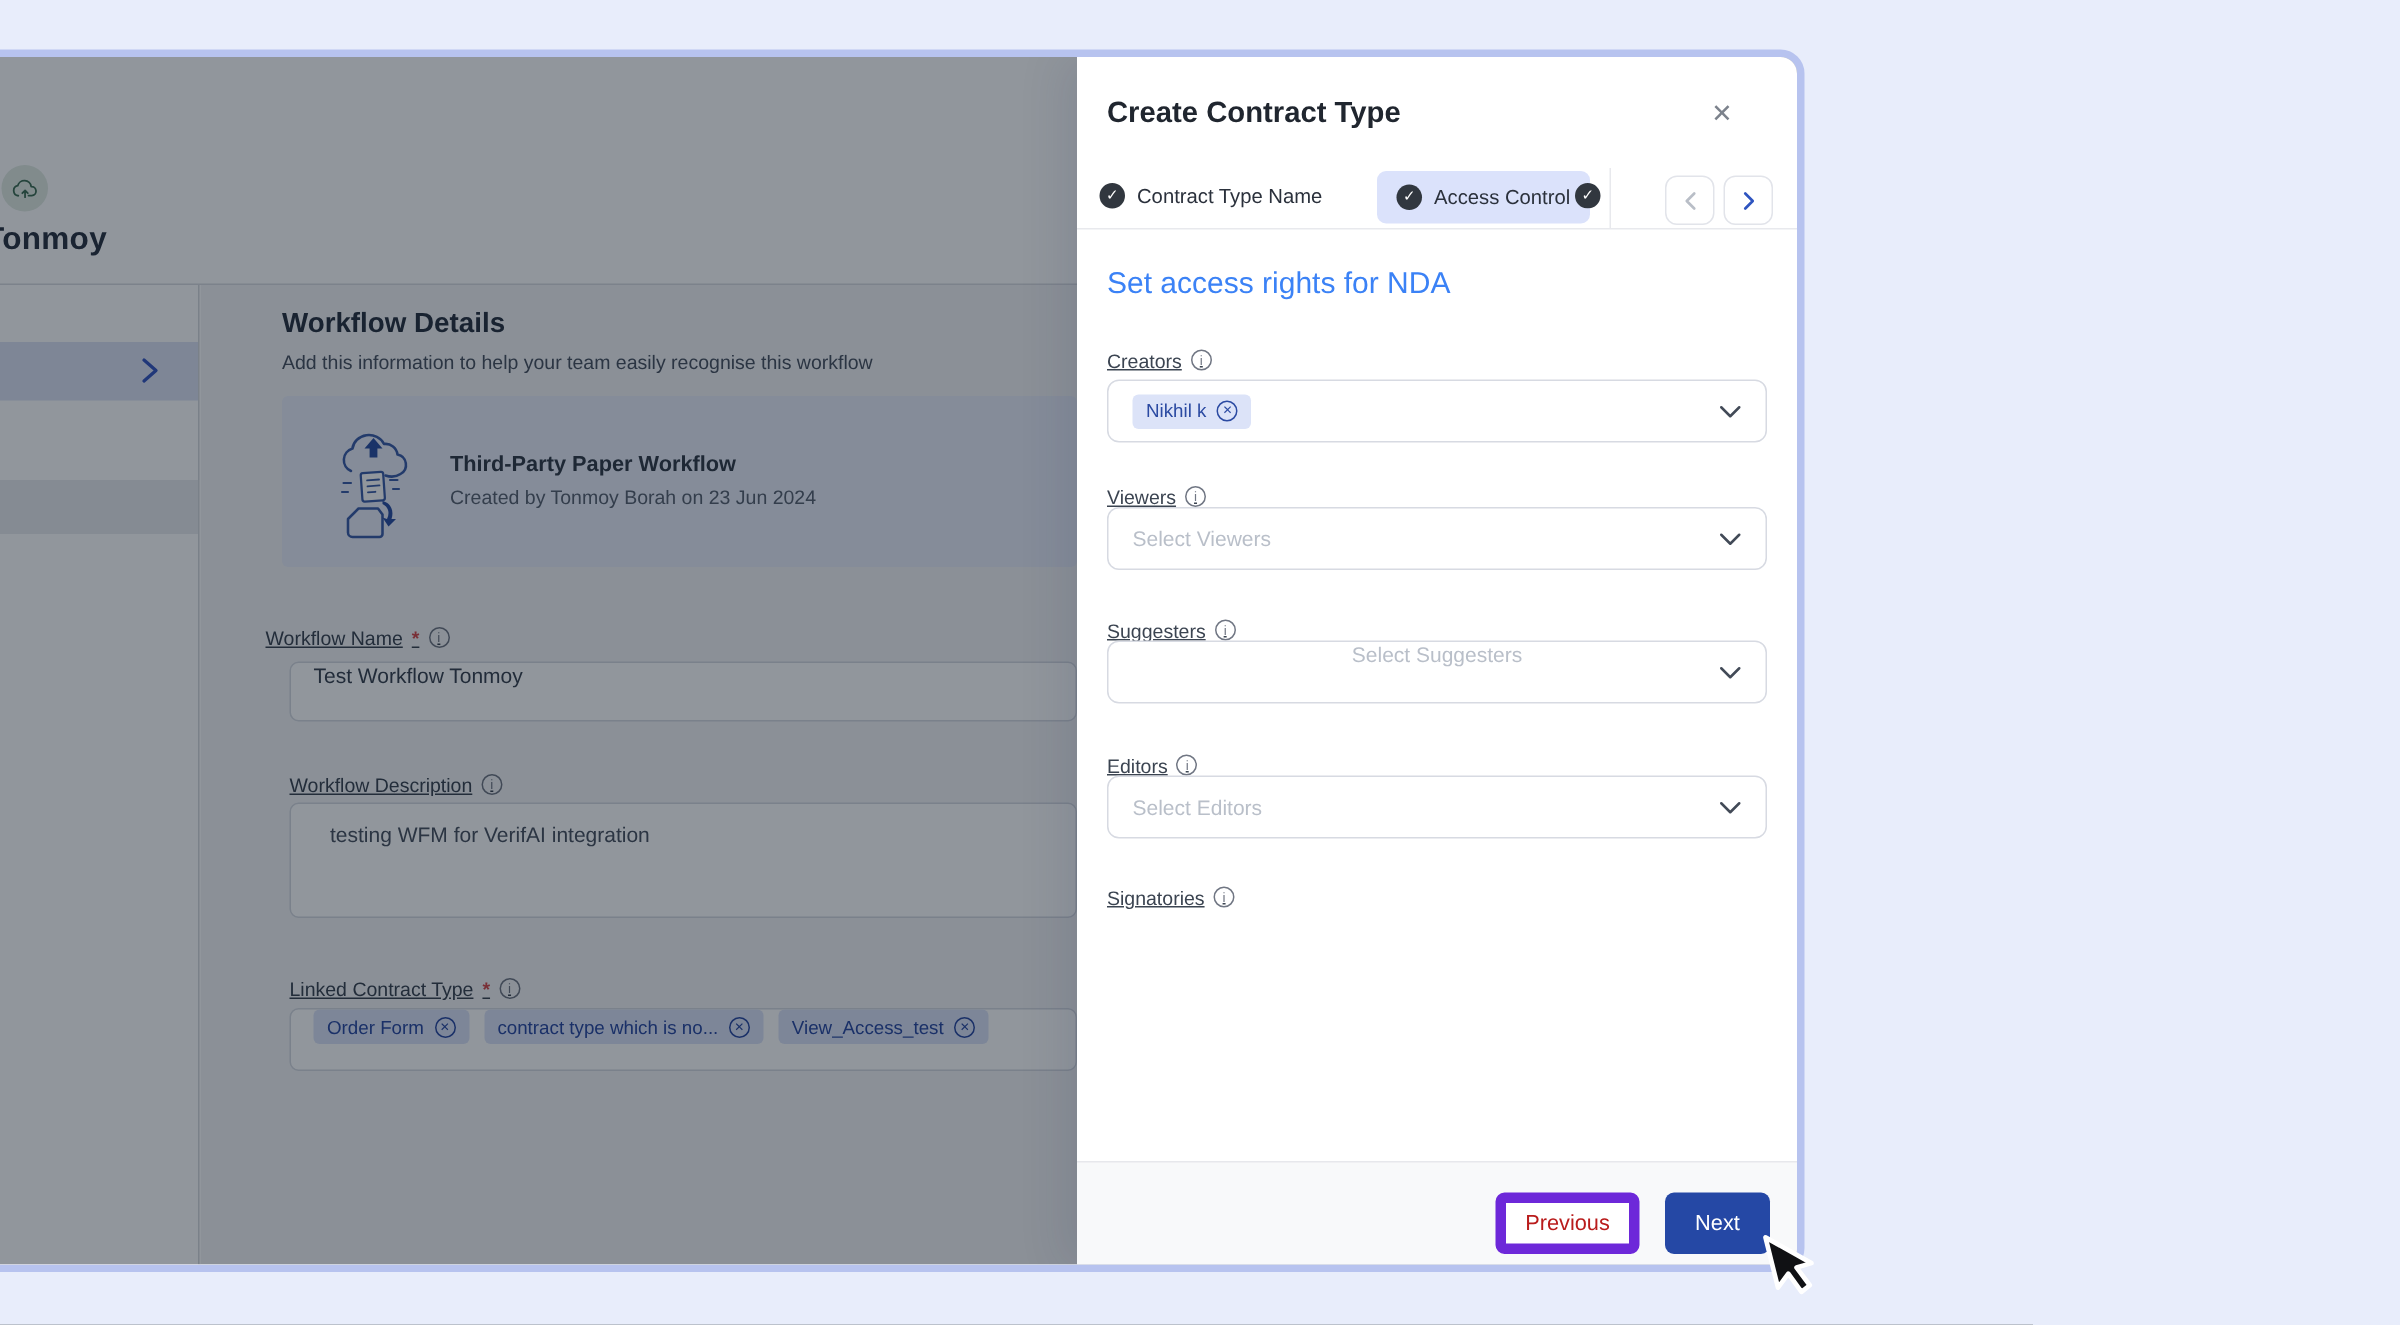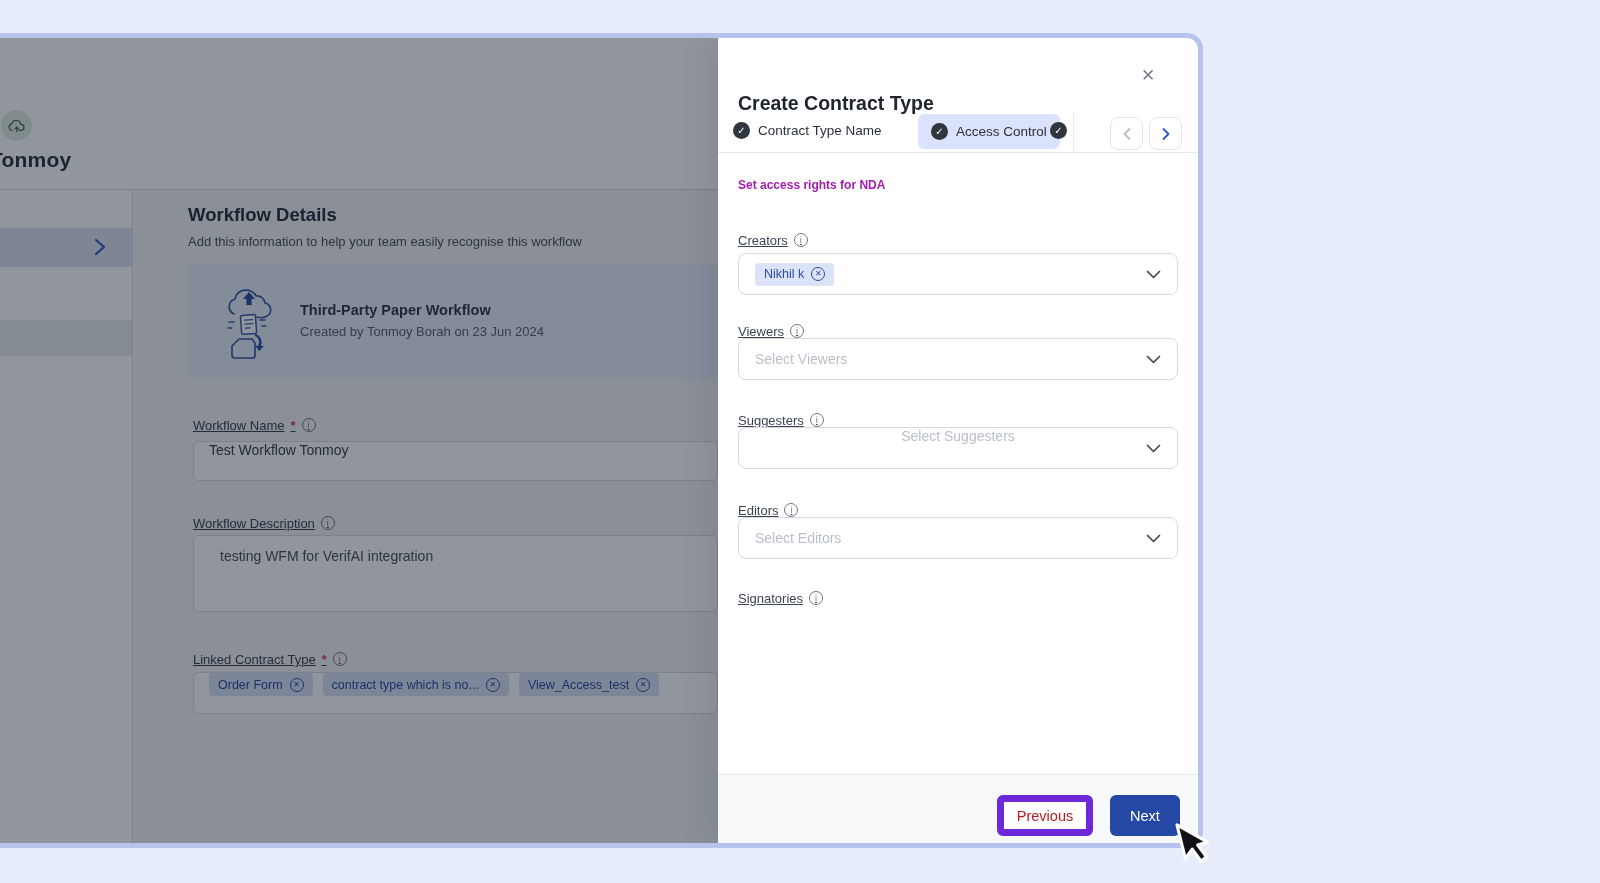--- a/index.html
+++ b/index.html
@@ -31,31 +31,31 @@
   .fld-label { position:absolute; display:flex; gap:6px; font-size:13px; color:#3b4451;text-decoration:underline; }
   .req { color:#d5484a; font-weight:700; }
   .info-i { width:14px; height:14px; border:1.2px solid #707683; border-radius:50%; display:inline-flex; align-items:center; justify-content:center; font-size:9px; color:#707683; font-style:normal; line-height:1; flex:0 0 auto; }
   .bg-input { position:absolute; left:59px; width:525px; background:#fff; border:1px solid #d6d9e0; border-radius:6px; font-size:14px; color:#3a4350; display:flex; padding:0 15px; }
   .bg-textarea { position:absolute; left:59px; width:525px; background:#fff; border:1px solid #d6d9e0; border-radius:6px; font-size:14px; color:#4a5260; padding:12px 26px; }
   .chip { display:inline-flex; align-items:center; gap:7px; background:#dce3f8; color:#2b4aa2; font-size:12.5px; border-radius:4px; padding:0 9px; height:23px; white-space:nowrap; }
   .chip-x { width:14px; height:14px; border:1.1px solid #2b4aa2; border-radius:50%; display:inline-flex; align-items:center; justify-content:center; font-size:8px; color:#2b4aa2; line-height:1; flex:0 0 auto; }
 
   
   .modal { position:absolute; right:0; top:0; bottom:0; width:480px; background:#fff; z-index:10; box-shadow:-10px 0 28px rgba(25,35,80,.10); }
-  .m-title { position:absolute; left:20px; top:26px; font-size:19.5px; font-weight:700; color:#20262f;margin-top:28px; }
+  .m-title { position:absolute; left:20px; top:26px; font-size:19.5px; font-weight:700; color:#20262f; }
   .m-close { position:absolute; left:418px; top:25px; width:24px; height:24px; border:none; background:none; font-size:17px; color:#7c828c; cursor:pointer; display:flex; align-items:center; justify-content:center; }
   .m-head-divider { position:absolute; left:0; right:0; top:114px; height:1px; background:#e8e9ed; }
 
   .step { position:absolute; display:flex; align-items:center; gap:8px; font-size:13.5px; font-weight:500; color:#2b313c; white-space:nowrap; }
   .check-c { width:17px; height:17px; background:#31373f; border-radius:50%; color:#fff; font-size:10px; display:inline-flex; align-items:center; justify-content:center; line-height:1; flex:0 0 auto; }
   .step-pill { background:#dbe2fb; border-radius:6px; height:35px; padding:0 13px; }
   .tab-divider { position:absolute; left:355px; top:74px; width:1px; height:40px; background:#e8e9ed; }
   .nav-btn { position:absolute; top:79px; width:33px; height:33px; background:#fff; border:1px solid #e2e4ea; border-radius:8px; display:flex; align-items:center; justify-content:center; cursor:pointer; }
 
-  .m-heading { position:absolute; left:20px; top:140px; font-size:12px; font-weight:700; color:#a21caf; }
+  .m-heading { position:absolute; left:20px; top:140px; font-size:20px; font-weight:400; color:#3b82f6; }
   .m-select { position:absolute; left:20px; width:440px; height:42px; background:#fff; border:1px solid #d7dae2; border-radius:8px; display:flex; align-items:center; padding:0 16px; }
   .m-select .ph { font-size:14px; color:#b9bfc9; }
   .chev-slot { margin-left:auto; display:flex; align-items:center; }
 
   .m-footer { position:absolute; left:0; right:0; bottom:0; height:69px; background:#f8f9fa; border-top:1px solid #e7e8ec; }
   .btn { border-radius:6px; font-size:14.5px; font-weight:500; font-family:inherit; cursor:pointer; }
   .btn-secondary { position:absolute; left:279px; top:20px; width:96px; height:41px; background:#fff; border:7px solid #6d28d9; color:#b91c1c; }
   .btn-primary { position:absolute; left:392px; top:20px; width:70px; height:41px; background:#2548a5; border:none; color:#fff; }
 
   .cursor { position:absolute; left:1174px; top:819px; z-index:100; pointer-events:none; }
@@ -96,21 +96,21 @@
           <path d="M7 38 h5 M6 44 h4 M38 36 h5 M40 42 h4" stroke="#3c5da8" stroke-width="1.4" stroke-linecap="round"></path>
           <rect x="19" y="31" width="15" height="19" rx="1.5" transform="rotate(-4 26 40)" fill="#fff" stroke="#3c5da8" stroke-width="1.5"></rect>
           <path d="M23 36 h8 M23 40 h8 M23 44 h5" stroke="#3c5da8" stroke-width="1.2" stroke-linecap="round" transform="rotate(-4 26 40)"></path>
           <path d="M10 62 l7-7 h13 l3 4 v13 a2 2 0 0 1-2 2 H13 a3 3 0 0 1-3-3 Z" fill="none" stroke="#3c5da8" stroke-width="1.7" stroke-linejoin="round"></path>
           <path d="M33 52 c4 2 5 6 3 10 l-3-1 4 6 5-5 -3 0 c2-6-1-11-6-12 Z" fill="#2c4fa3"></path>
         </svg>
         <div class="ic-title">Third-Party Paper Workflow</div>
         <div class="ic-sub">Created by Tonmoy Borah on 23 Jun 2024</div>
       </div>
 
-      <div class="fld-label" style="left:59px; top:228px;">
+      <div class="fld-label" style="left:43px; top:228px;">
         <span>Workflow Name</span>
         <span class="req">*</span>
         <span class="info-i">i</span>
       </div>
       <div class="bg-input" style="top:251px; height:40px;">
         <span>Test Workflow Tonmoy</span>
       </div>
 
       <div class="fld-label" style="left:59px; top:326px;">
         <span>Workflow Description</span>

